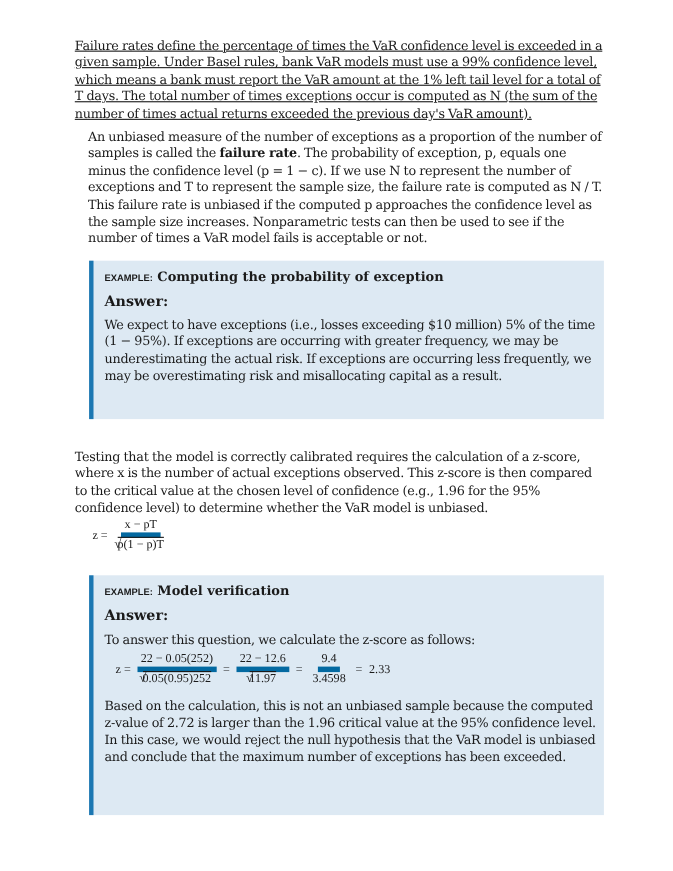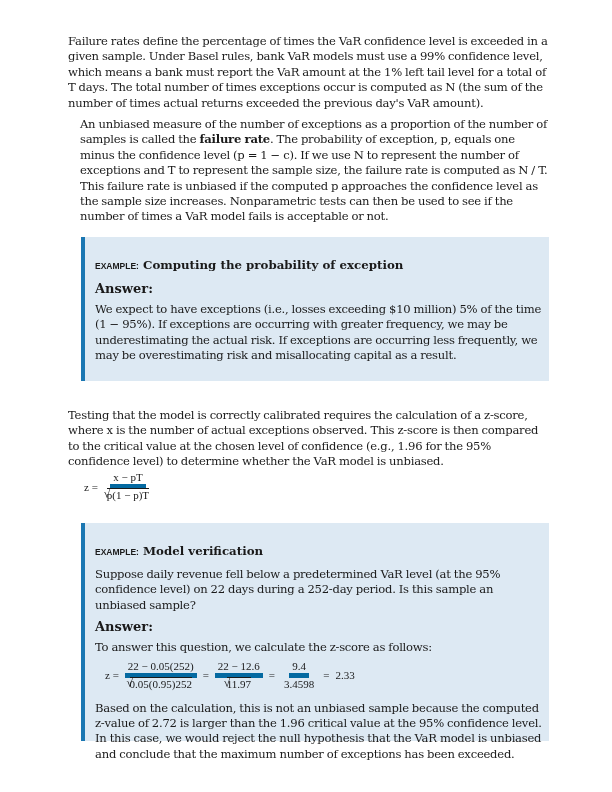--- a/index.html
+++ b/index.html
@@ -3,27 +3,27 @@
   <meta charset="utf-8">
   <style>
     html, body { margin: 0; padding: 0; }
     body {
       width: 612px; height: 792px; background: #ffffff; position: relative; overflow: hidden;
       font-family: "DejaVu Serif", "Liberation Serif", serif;
       color: #1a1a1a;
     }
     .page { position: absolute; left: 68px; top: 0; width: 484px; }
     p { margin: 0; font-size: 11.6px; line-height: 15.4px; letter-spacing: -0.25px; word-spacing: -0.3px; }
-    .para1 { position: absolute; top: 34px; }
+    .para1 { position: absolute; top: 34px; text-decoration: underline; }
     .para2 { position: absolute; top: 117px; margin-left: 12px; }
     .para3 { position: absolute; top: 408px; }
     .example {
       position: absolute; left: 13px; width: 468px;
       background: #dde9f3; border-left: 4px solid #1b77b2;
-      box-sizing: border-box; padding: 21px 4px 6px 10px;
+      box-sizing: border-box; padding: 7px 4px 6px 10px;
     }
     .ex1 { top: 237px; height: 144px; }
     .ex2 { top: 523px; height: 218px; }
     .ex-title { font-size: 11.8px; font-weight: bold; margin-bottom: 7px; line-height: 15px; }
     .ex-label { font-family: "Liberation Sans", sans-serif; font-size: 8.5px; font-weight: bold; letter-spacing: 0px; }
     .ex-answer { font-weight: bold; margin: 6px 0; font-size: 13px; line-height: 15px; }
     .formula {
       font-family: "Liberation Serif", serif; font-size: 11px; display: flex; align-items: center; gap: 6px;
     }
     .frac { display: inline-flex; flex-direction: column; align-items: center; }
@@ -55,21 +55,20 @@
   <div class="formula formula-main">
     <span>z =</span>
     <span class="frac">
       <span class="num">x − pT</span>
       <span class="den sqrt"><span class="rad">p(1 − p)T</span></span>
     </span>
   </div>
 
   <div class="example ex2">
     <div class="ex-title"><span class="ex-label">EXAMPLE:</span> <span>Model verification</span></div>
-    <p>Suppose daily revenue fell below a predetermined VaR level (at the 95% confidence level) on 22 days during a 252-day period. Is this sample an unbiased sample?</p>
     <div class="ex-answer">Answer:</div>
     <p>To answer this question, we calculate the z-score as follows:</p>
     <div class="formula formula-ex">
       <span>z =</span>
       <span class="frac">
         <span class="num">22 − 0.05(252)</span>
         <span class="den sqrt"><span class="rad">0.05(0.95)252</span></span>
       </span>
       <span>=</span>
       <span class="frac">

